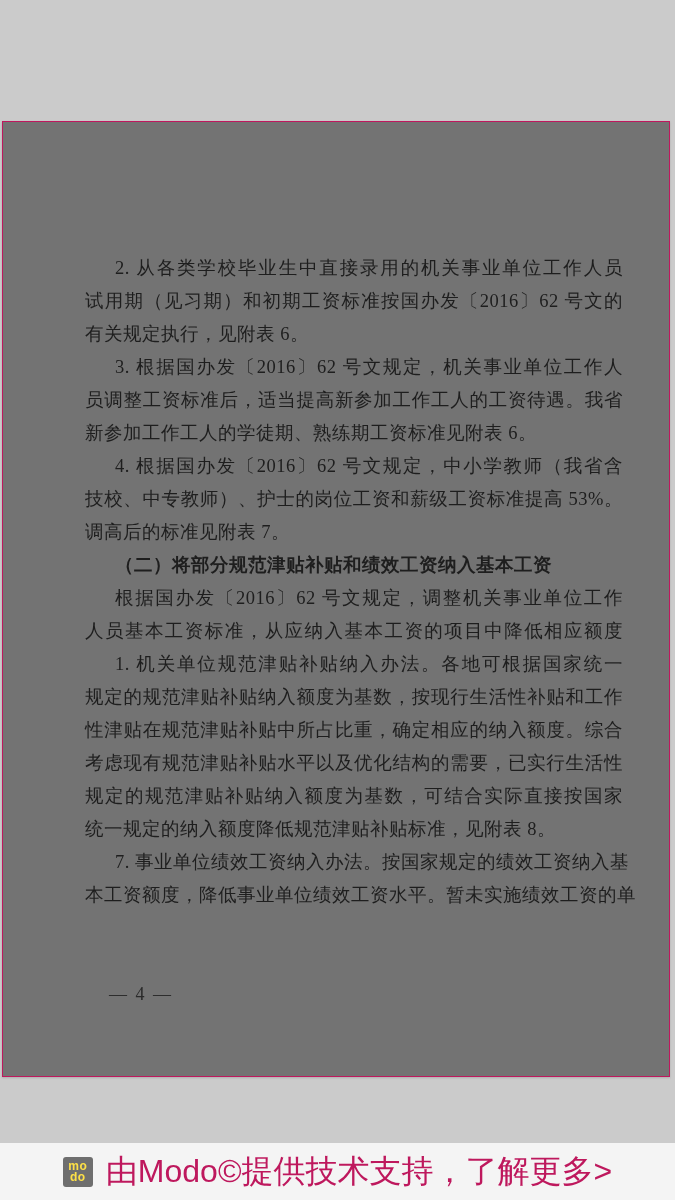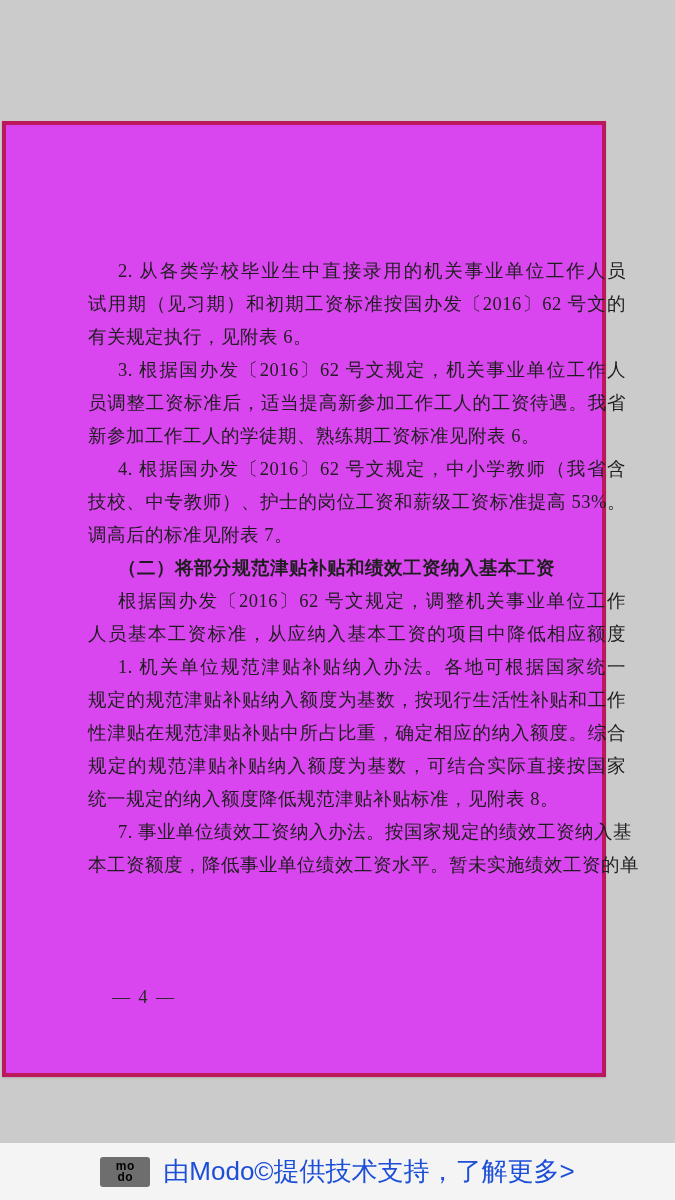--- a/index.html
+++ b/index.html
@@ -8,23 +8,23 @@
     background:#cbcbcb;
     font-family:"Liberation Serif","DejaVu Serif",serif;
     position:relative; overflow:hidden;
   }
   .viewer { position:absolute; inset:0; }
 
   
   .page {
     position:absolute;
     left:2px; top:121px;
-    width:604px; height:956px;
-    background:#d946ef;
-    border:4px solid #be185d;
+    width:668px; height:956px;
+    background:#737373;
+    border:1px solid #be185d;
     box-sizing:border-box;
     box-shadow:0 1px 2px rgba(0,0,0,0.15);
   }
   .text-block {
     position:absolute;
     left:82px; top:130px;
     width:538px;
   }
   .line {
     height:33px;
@@ -54,38 +54,38 @@
     width:675px; height:57px;
     background:#f4f4f4;
     display:flex;
     align-items:center;
     justify-content:center;
     gap:13px;
     text-decoration:none;
     cursor:pointer;
   }
   .modo-logo {
-    width:50px; height:30px;
+    width:30px; height:30px;
     background:#6e6e6e;
     border-radius:3px;
     display:flex;
     flex-direction:column;
     align-items:center;
     justify-content:center;
     font-family:"Liberation Sans","DejaVu Sans",sans-serif;
     font-weight:bold;
     font-size:12px;
     line-height:11px;
-    color:#000000;
+    color:#fde047;
     letter-spacing:0.5px;
   }
   .footer-text {
     font-family:"Liberation Sans","DejaVu Sans",sans-serif;
-    font-size:26px;
-    color:#1d4ed8;
+    font-size:32px;
+    color:#be185d;
   }
 </style>
 </head>
 <body>
 
 <div class="viewer">
 
   <div class="page">
     <div class="text-block">
         <div class="line indent just">2. 从各类学校毕业生中直接录用的机关事业单位工作人员</div>
@@ -96,20 +96,21 @@
         <div class="line">新参加工作工人的学徒期、熟练期工资标准见附表 6。</div>
         <div class="line indent just">4. 根据国办发〔2016〕62 号文规定，中小学教师（我省含</div>
         <div class="line just">技校、中专教师）、护士的岗位工资和薪级工资标准提高 53%。</div>
         <div class="line">调高后的标准见附表 7。</div>
         <div class="line indent bold">（二）将部分规范津贴补贴和绩效工资纳入基本工资</div>
         <div class="line indent just">根据国办发〔2016〕62 号文规定，调整机关事业单位工作</div>
         <div class="line just">人员基本工资标准，从应纳入基本工资的项目中降低相应额度</div>
         <div class="line indent just">1. 机关单位规范津贴补贴纳入办法。各地可根据国家统一</div>
         <div class="line just">规定的规范津贴补贴纳入额度为基数，按现行生活性补贴和工作</div>
         <div class="line just">性津贴在规范津贴补贴中所占比重，确定相应的纳入额度。综合</div>
+        <div class="line just">考虑现有规范津贴补贴水平以及优化结构的需要，已实行生活性</div>
         <div class="line just">规定的规范津贴补贴纳入额度为基数，可结合实际直接按国家</div>
         <div class="line">统一规定的纳入额度降低规范津贴补贴标准，见附表 8。</div>
         <div class="line indent just">7. 事业单位绩效工资纳入办法。按国家规定的绩效工资纳入基</div>
         <div class="line just">本工资额度，降低事业单位绩效工资水平。暂未实施绩效工资的单</div>
       </div>
     <div class="page-number">— 4 —</div>
   </div>
 
   <a class="footer">
     <span class="modo-logo">

